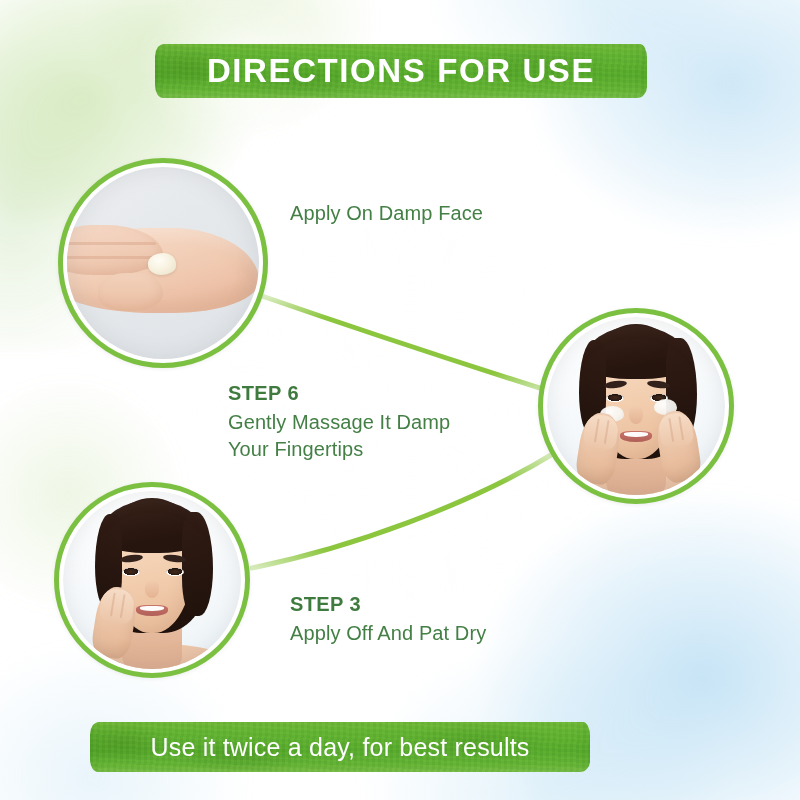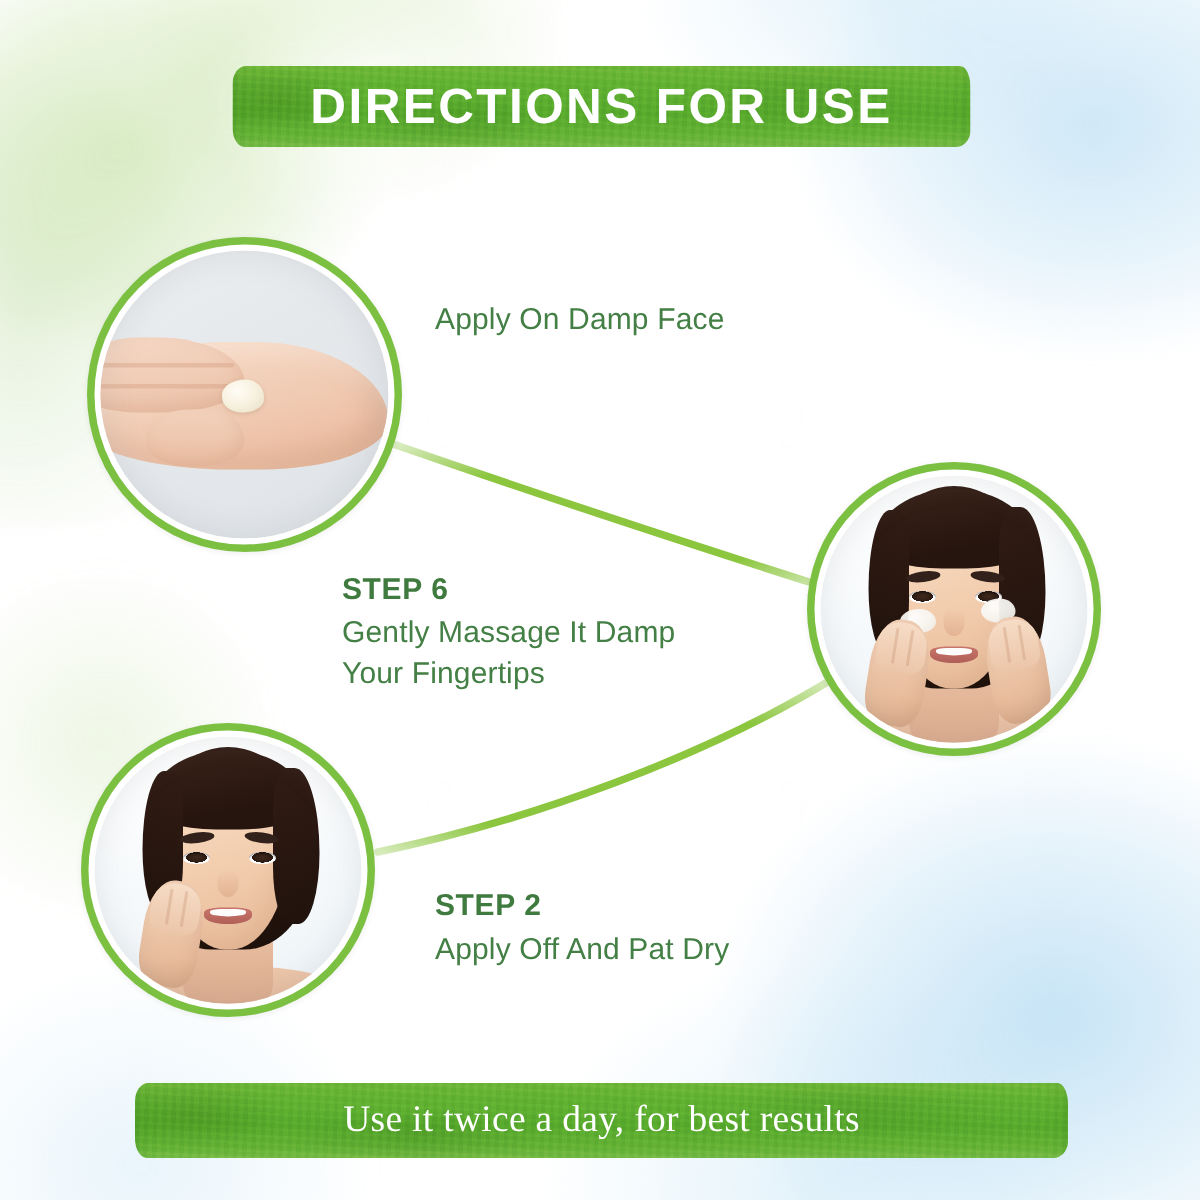--- a/index.html
+++ b/index.html
@@ -88,21 +88,21 @@
     opacity:0.8;
   }
   .banner .txt { position:relative; z-index:2; color:#ffffff; white-space:nowrap;text-align:center; }
 
   #header-banner { left:155px; top:44px; width:492px; height:54px; }
   #header-banner .txt {
     font-size:33px; font-weight:bold; letter-spacing:1.6px;
     text-transform:uppercase;
   }
 
-  #footer-banner { left:90px; top:722px; width:622px; height:50px;font-family:Liberation Serif, serif; }
+  #footer-banner { left:90px; top:722px; width:500px; height:50px; }
   #footer-banner .txt { font-size:25px; font-weight:normal; letter-spacing:0.2px; }
 
   
   #connectors { position:absolute; left:0; top:0; width:800px; height:800px; }
 
   
   .circle {
     position:absolute; border-radius:50%;
     border:5px solid #7cc042;
     background:#ffffff;
@@ -370,21 +370,21 @@
     <div class="step-desc">Apply On Damp Face</div>
   </div>
 
   <div class="step" id="step-2">
     <div class="step-label">STEP 6</div>
     <div class="step-desc">Gently Massage It Damp</div>
     <div class="step-desc" style="margin-top:0;">Your Fingertips</div>
   </div>
 
   <div class="step" id="step-3">
-    <div class="step-label">STEP 2</div>
+    <div class="step-label">STEP 3</div>
     <div class="step-desc">Apply Off And Pat Dry</div>
   </div>
 
   <div class="banner" id="footer-banner">
     <div class="stroke"></div>
     <div class="txt">Use it twice a day, for best results</div>
   </div>
 
 </div>
 

